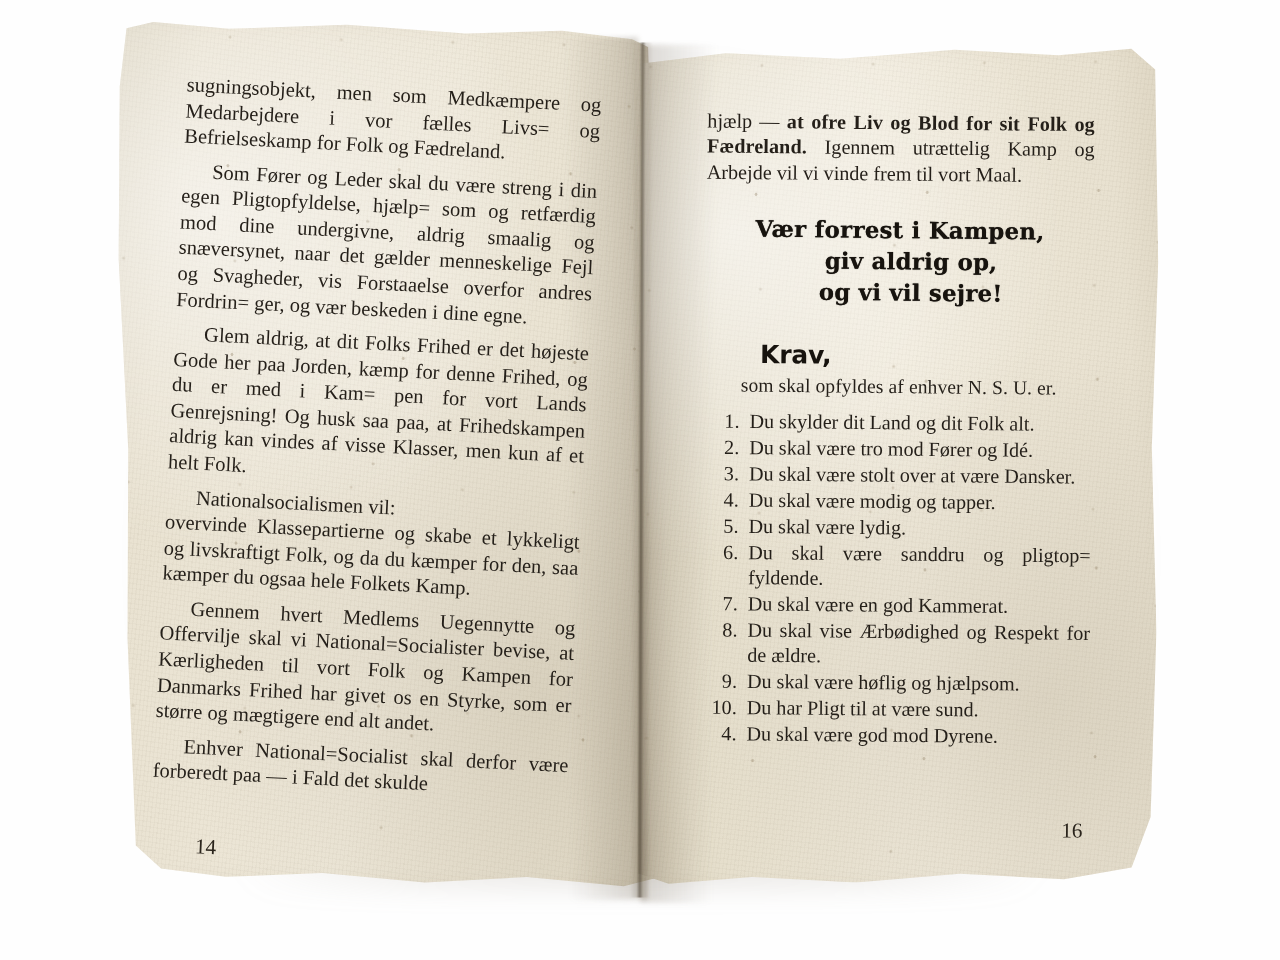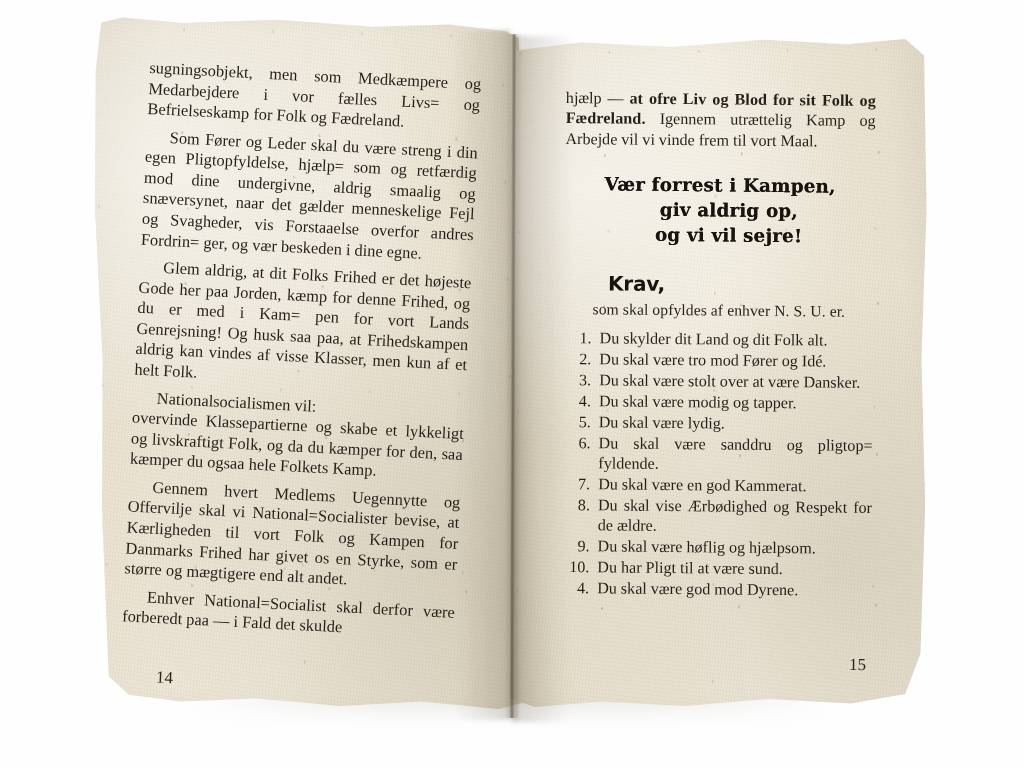--- a/index.html
+++ b/index.html
@@ -278,15 +278,15 @@
           <span class="num">10.</span>
           <span class="body">Du har Pligt til at være sund.</span>
         </li>
         <li>
           <span class="num">4.</span>
           <span class="body">Du skal være god mod Dyrene.</span>
         </li>
       </ol>
   </div>
 
-  <div class="folio" id="folio-right">15</div>
+  <div class="folio" id="folio-right">16</div>
 
 </div>
 
 </body></html>

